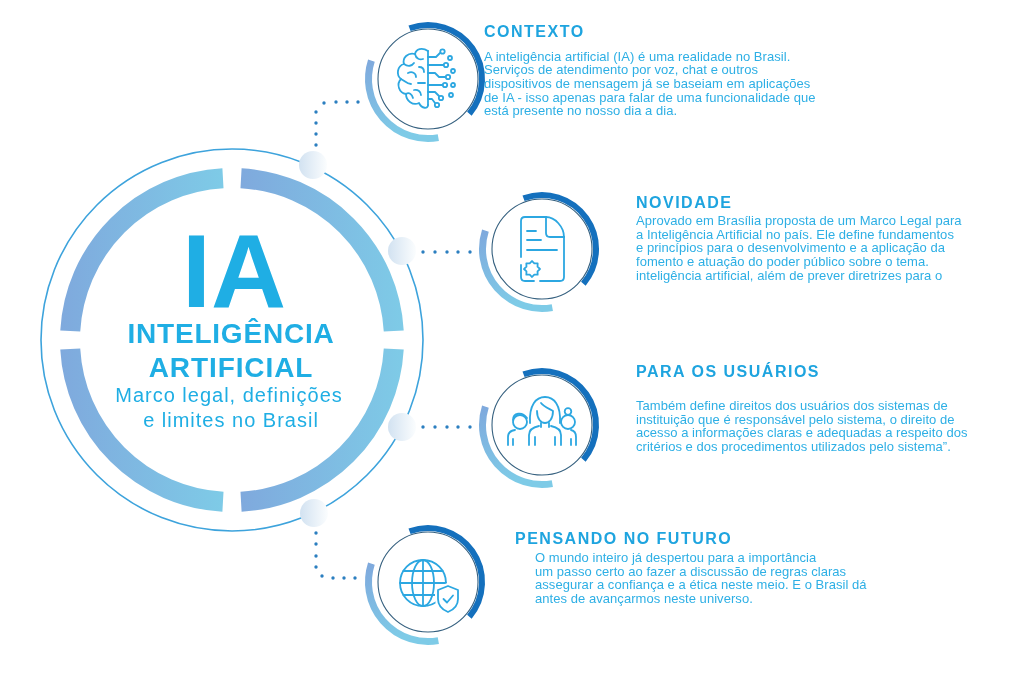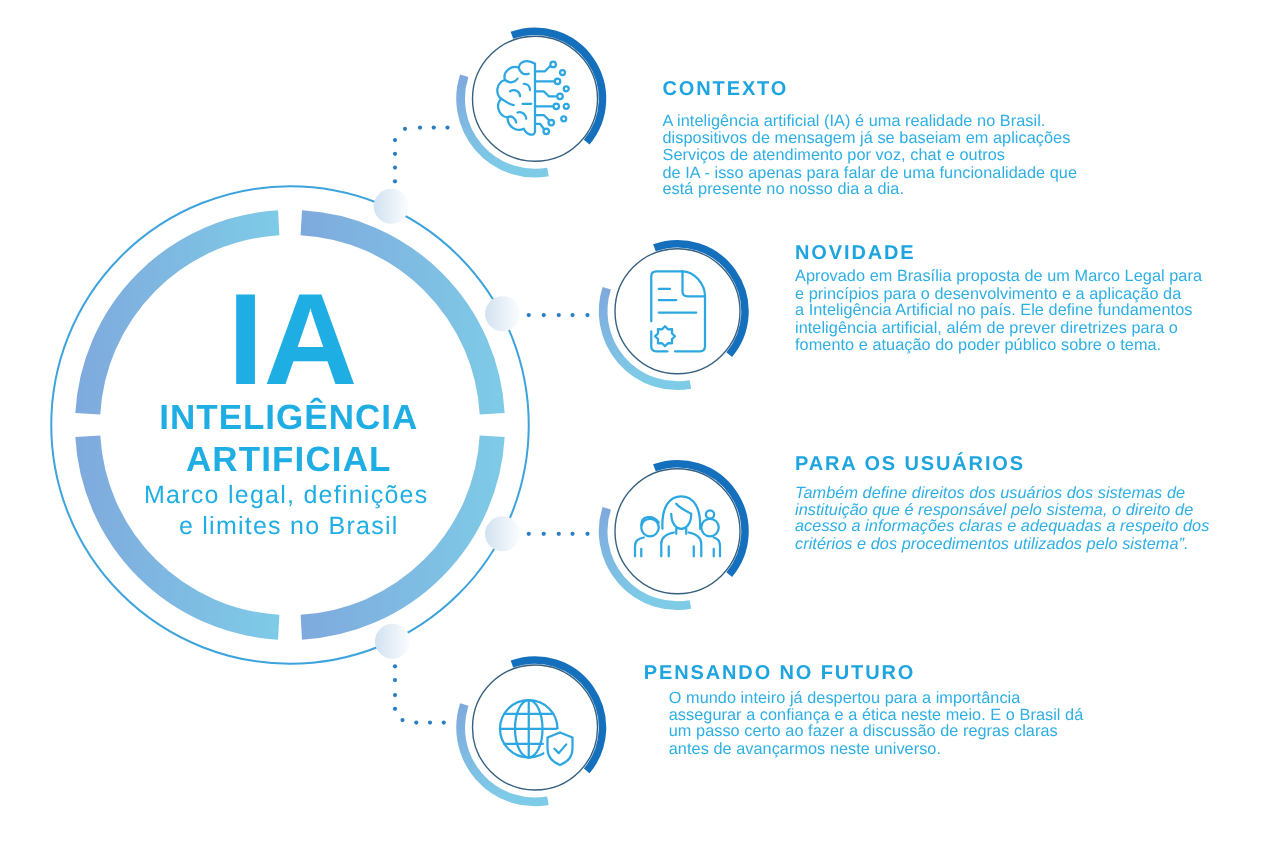--- a/index.html
+++ b/index.html
@@ -199,54 +199,54 @@
         <path d="M-28,1 H18"></path>
         <path d="M-24.6,-11 H14.6"></path>
         <path d="M-24.6,13 H14.6"></path>
         <path d="M20,4 L30,8 V17 C30,24 25,28 20,30 C15,28 10,24 10,17 V8 Z" stroke="#ffffff" stroke-width="6" fill="#ffffff"></path>
         <path d="M20,4 L30,8 V17 C30,24 25,28 20,30 C15,28 10,24 10,17 V8 Z" fill="#ffffff"></path>
         <path d="M15.5,17 L19,20.5 L25,13.5"></path>
       </g>
     </g>
   </svg>
 
-  <div class="section" style="left:530px;top:23px;margin-top:40px;">
+  <div class="section" style="left:484px;top:23px;">
     <div class="heading">CONTEXTO</div>
     <div class="body" style="margin-top:8.5px;">
       <div class="line">A inteligência artificial (IA) é uma realidade no Brasil.</div>
+      <div class="line">Serviços de atendimento por voz, chat e outros</div>
       <div class="line">dispositivos de mensagem já se baseiam em aplicações</div>
-      <div class="line">Serviços de atendimento por voz, chat e outros</div>
       <div class="line">de IA - isso apenas para falar de uma funcionalidade que</div>
       <div class="line">está presente no nosso dia a dia.</div>
     </div>
   </div>
 
   <div class="section" style="left:636px;top:194px;">
     <div class="heading">NOVIDADE</div>
     <div class="body" style="margin-top:2px;">
       <div class="line">Aprovado em Brasília proposta de um Marco Legal para</div>
+      <div class="line">a Inteligência Artificial no país. Ele define fundamentos</div>
       <div class="line">e princípios para o desenvolvimento e a aplicação da</div>
-      <div class="line">a Inteligência Artificial no país. Ele define fundamentos</div>
+      <div class="line">fomento e atuação do poder público sobre o tema.</div>
       <div class="line">inteligência artificial, além de prever diretrizes para o</div>
-      <div class="line">fomento e atuação do poder público sobre o tema.</div>
     </div>
   </div>
 
   <div class="section" style="left:636px;top:363px;">
     <div class="heading">PARA OS USUÁRIOS</div>
-    <div class="body" style="margin-top:6px;font-style:italic;">
+    <div class="body" style="margin-top:18px;">
       <div class="line">Também define direitos dos usuários dos sistemas de</div>
       <div class="line">instituição que é responsável pelo sistema, o direito de</div>
       <div class="line">acesso a informações claras e adequadas a respeito dos</div>
       <div class="line">critérios e dos procedimentos utilizados pelo sistema”.</div>
     </div>
   </div>
 
   <div class="section" style="left:515px;top:530px;">
     <div class="heading">PENSANDO NO FUTURO</div>
     <div class="body" style="margin-top:3px;margin-left:20px;">
       <div class="line">O mundo inteiro já despertou para a importância</div>
+      <div class="line">um passo certo ao fazer a discussão de regras claras</div>
       <div class="line">assegurar a confiança e a ética neste meio. E o Brasil dá</div>
-      <div class="line">um passo certo ao fazer a discussão de regras claras</div>
       <div class="line">antes de avançarmos neste universo.</div>
     </div>
   </div>
 </div>
 
 </body></html>

